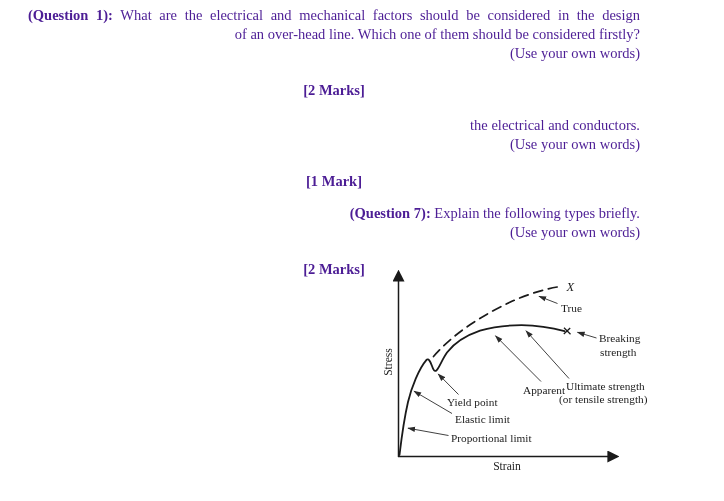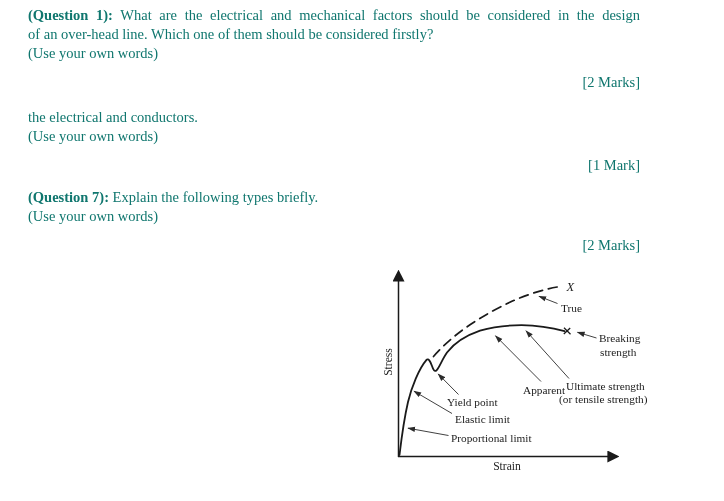--- a/index.html
+++ b/index.html
@@ -1,36 +1,36 @@
 <!DOCTYPE html>
 <html><head>
 <meta charset="utf-8">
 <style>
   html, body { margin: 0; padding: 0; background: #ffffff; }
   .page {
     position: relative;
     width: 724px;
     height: 501px;
     background: #ffffff;
-    color: #0f766e;
+    color: #4c1d95;
     font-family: "Liberation Serif", serif;
     overflow: hidden;
   }
   .text-col {
     position: absolute;
     left: 28px;
     top: 6px;
     width: 612px;
     font-size: 14.5px;
     line-height: 19px;
   }
-  .line { text-align: left; }
+  .line { text-align: right; }
   .jline { text-align: justify; text-align-last: justify; }
   .qlabel { font-weight: bold; }
-  .marks { text-align: right; font-weight: normal; margin-top: 10px; }
+  .marks { text-align: center; font-weight: bold; margin-top: 18px; }
   #q2 { margin-top: 16px; }
   #q3 { margin-top: 13px; }
   .figure-svg {
     position: absolute;
     left: 370px;
     top: 258px;
     width: 300px;
     height: 243px;
   }
   .curve { fill: none; stroke: #1a1a1a; stroke-width: 1.8; stroke-linecap: round; }

